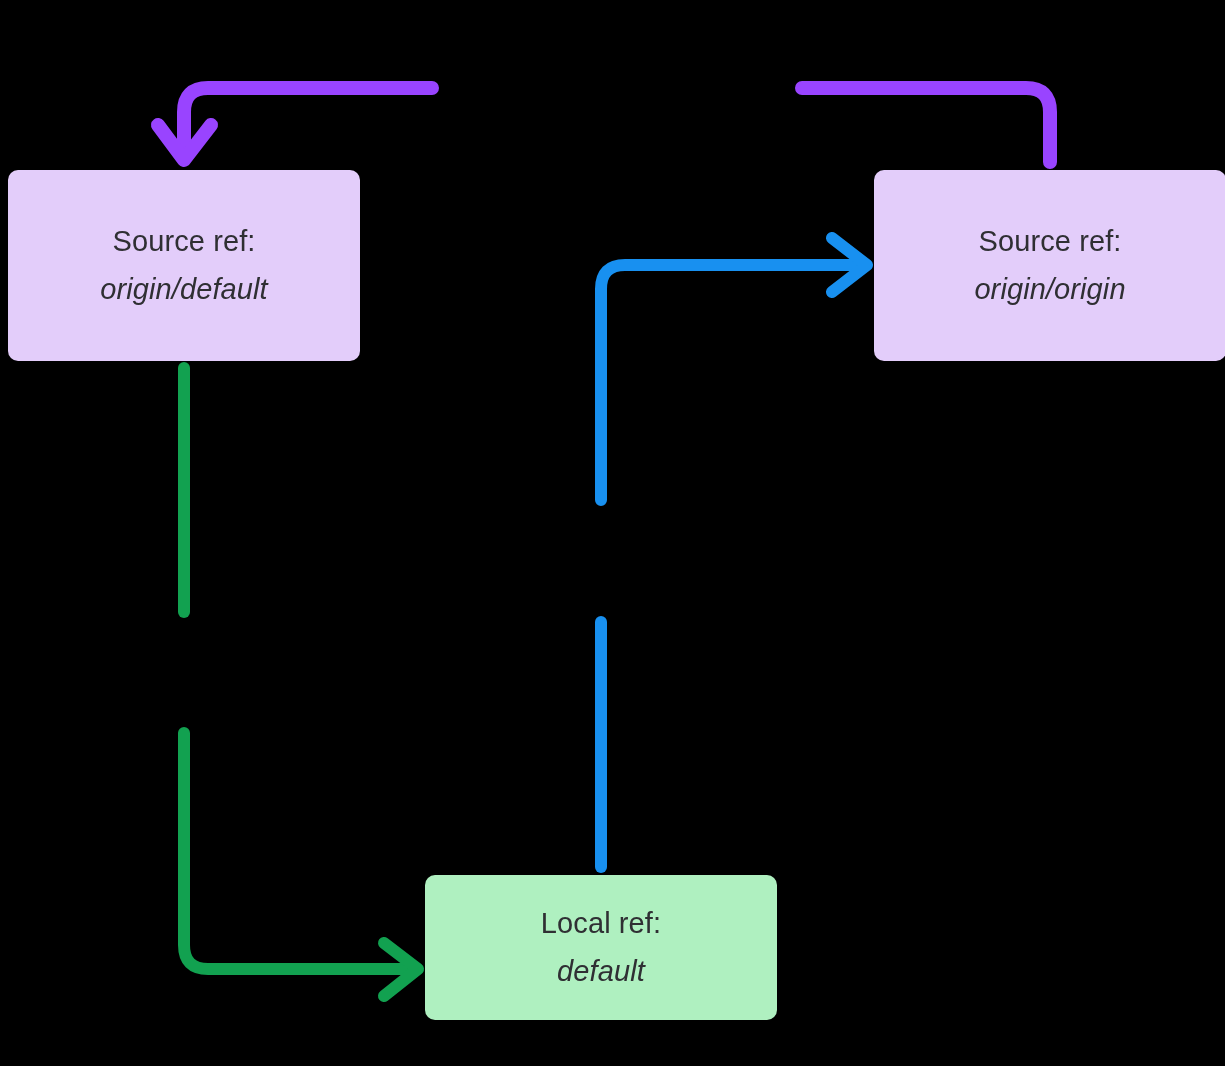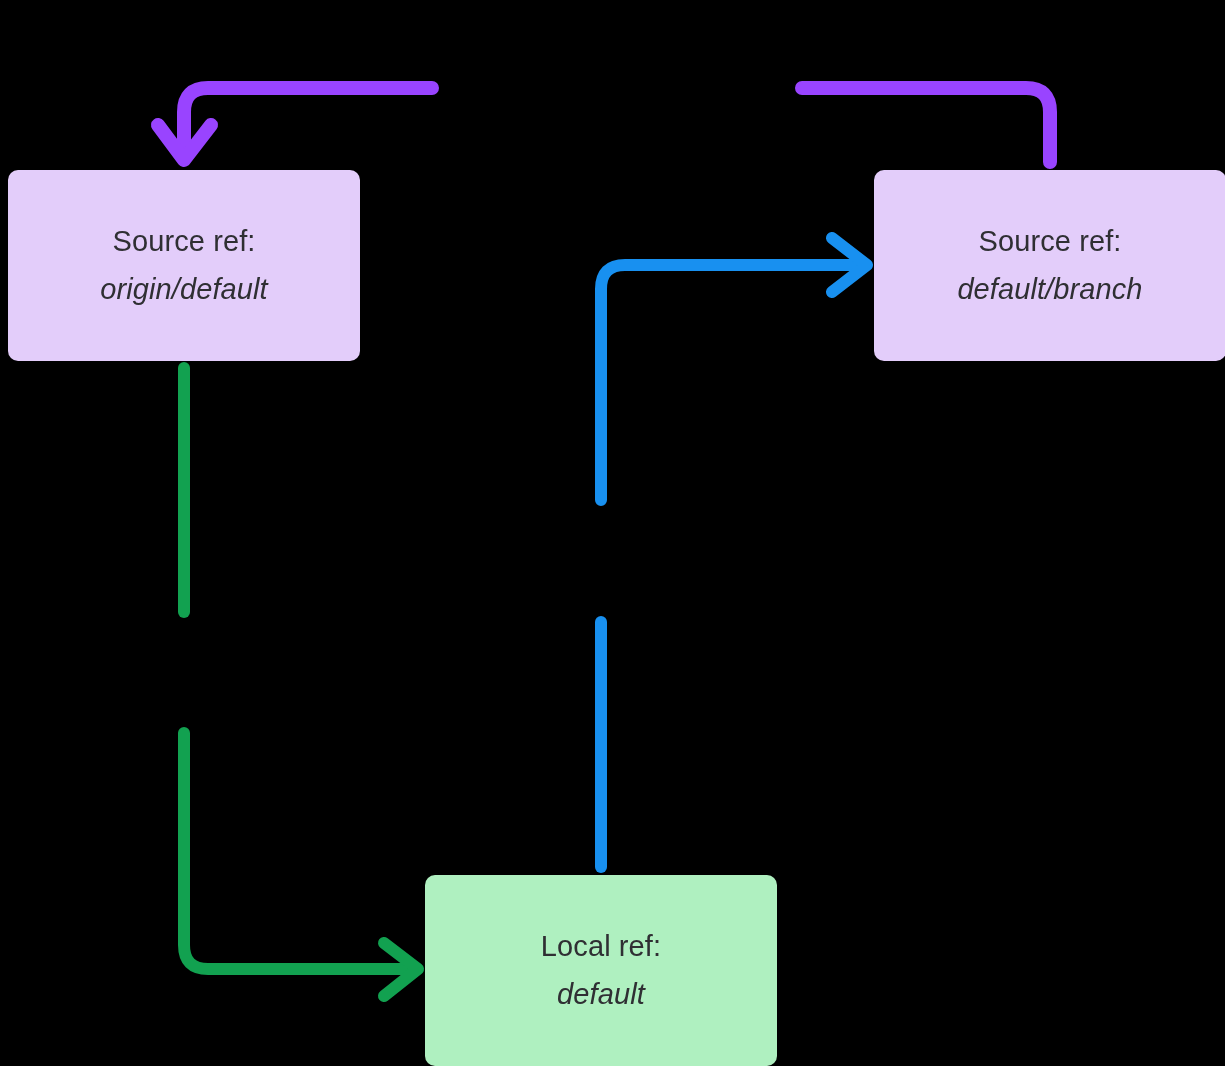--- a/index.html
+++ b/index.html
@@ -58,21 +58,21 @@
     left: 874px;
     top: 170px;
     width: 352px;
     height: 191px;
     background: #E3CDFA;
   }
   #node-local-branch {
     left: 425px;
     top: 875px;
     width: 352px;
-    height: 191px;
+    height: 145px;
     background: #AFF0C0;
   }
 </style>
 </head>
 <body>
 
 <div id="canvas">
 
   <svg id="edges" viewBox="0 0 1225 1066" width="1225" height="1066" xmlns="http://www.w3.org/2000/svg">
 
@@ -98,21 +98,21 @@
     </g>
   </svg>
 
   <div class="node" id="node-origin-default">
     <span class="line1">Source ref:</span>
     <span class="line2">origin/default</span>
   </div>
 
   <div class="node" id="node-origin-branch">
     <span class="line1">Source ref:</span>
-    <span class="line2">default/branch</span>
+    <span class="line2">origin/origin</span>
   </div>
 
   <div class="node" id="node-local-branch">
     <span class="line1">Local ref:</span>
     <span class="line2">default</span>
   </div>
 
 </div>
 
 </body></html>

